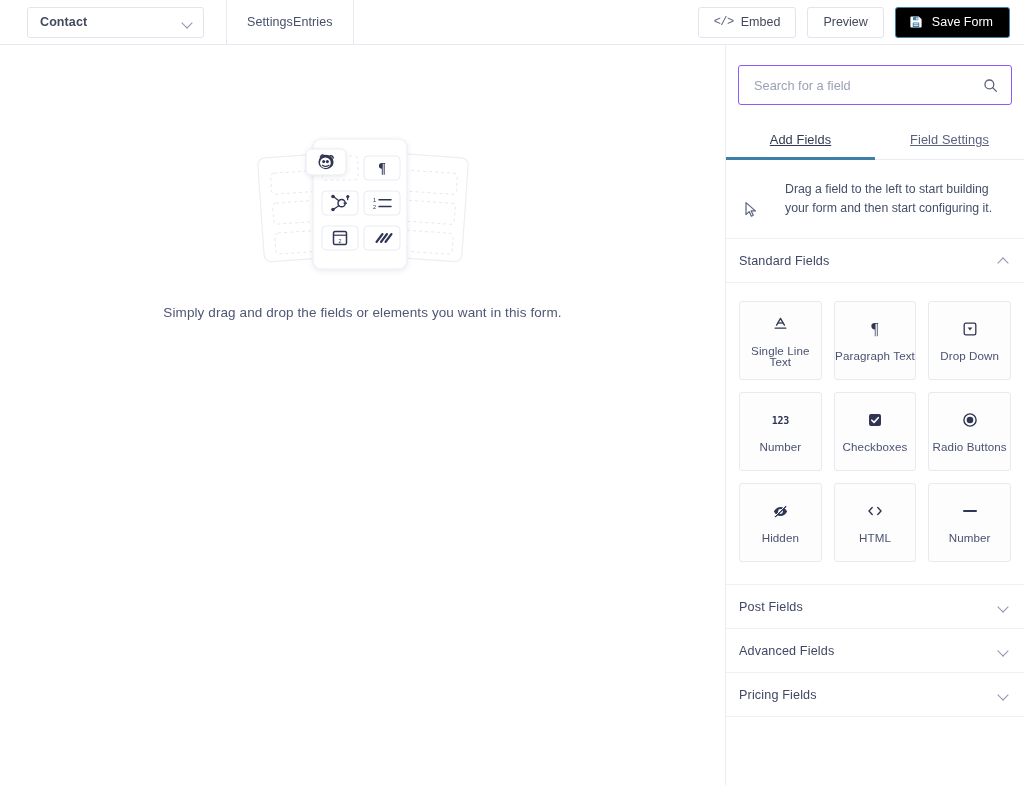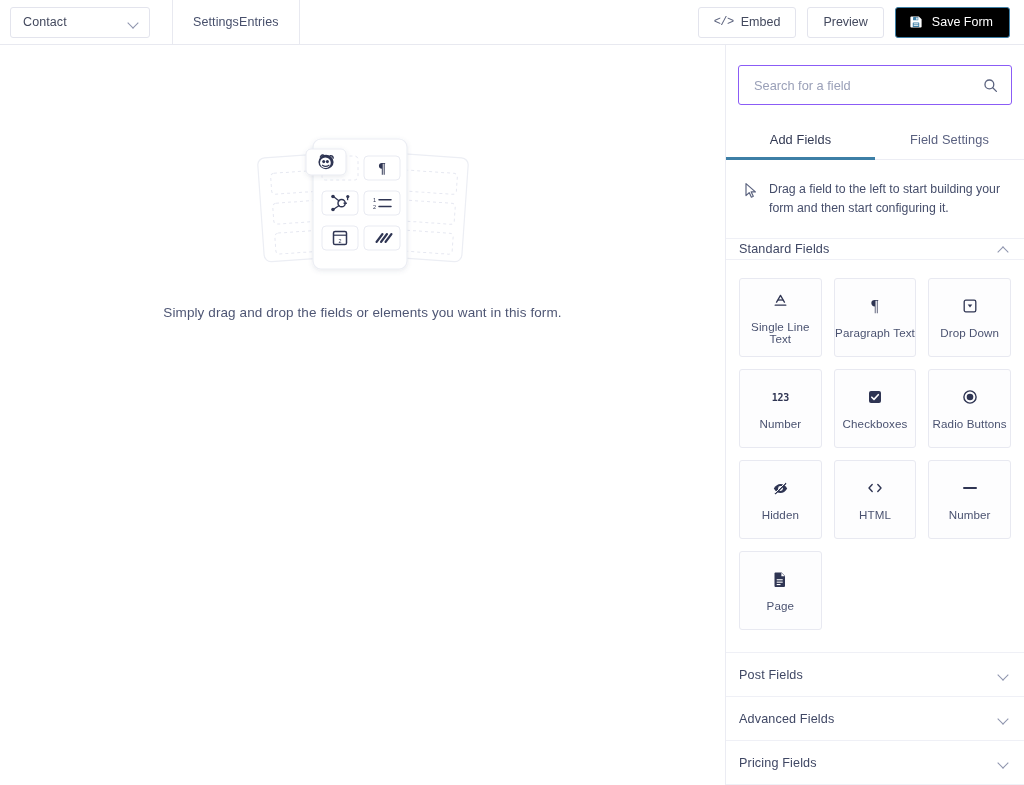--- a/index.html
+++ b/index.html
@@ -36,30 +36,31 @@
     align-items: center;
   }
 
   .topbar-left {
     display: flex;
     align-items: center;
     height: 45px;
   }
 
   .form-select {
-    width: 140px;
+    width: 177px;
     height: 31px;
-    margin-left: 10px;
+    margin-left: 27px;
     border: 1px solid #e3e4ed;
     border-radius: 3px;
     background: #fff;
     display: flex;
     align-items: center;
     padding: 0 10px 0 12px;
     cursor: pointer;
+    font-weight: bold;
   }
   .form-select .sel-label {
     font-size: 12.5px;
     color: #43495e;
     flex: 1;
     letter-spacing: .1px;
   }
   .chev {
     width: 11px; height: 11px;
     position: relative;
@@ -216,37 +217,38 @@
   }
   .tab {
     flex: 1;
     text-align: center;
     font-size: 12.8px;
     color: #5a6180;
     padding: 10px 0 12px 0;
     cursor: pointer;
     position: relative;
     letter-spacing: .1px;
+    text-decoration: underline;
   }
   .tab.active {
     color: #313852;
     font-weight: normal;
   }
   .tab.active::after {
     content: "";
     position: absolute;
     left: 0; right: 0; bottom: -1px;
     height: 3px;
     background: #3d7fa6;
   }
 
   .hint {
     display: flex;
-    align-items: flex-start;
-    gap: 11px;
+    align-items: flex-end;
+    gap: 27px;
     padding: 20px 16px 20px 17px;
     border-bottom: 1px solid #eff0f6;
   }
   .ic-cursor { width: 15px; height: 17px; display:block; margin-top:2px; flex:0 0 auto;}
   .hint-text {
     font-size: 12.3px;
     line-height: 1.55;
     color: #464e6b;
   }
 
@@ -560,32 +562,20 @@
           <span class="clbl">HTML</span>
         </div>
 
         <div class="card">
           <span class="cic">
               <span class="dash-ic"></span>
             </span>
           <span class="clbl">Number</span>
         </div>
 
-        <div class="card">
-          <span class="cic">
-            <svg width="16" height="17" viewBox="0 0 16 17" aria-hidden="true">
-              <path d="M3.4 1.6 H9.6 L13 5.0 V15.0 C13 15.5 12.6 15.9 12.1 15.9 H3.4 C2.9 15.9 2.5 15.5 2.5 15.0 V2.5 C2.5 2.0 2.9 1.6 3.4 1.6 Z" fill="#2f3553"></path>
-              <path d="M9.4 1.8 V5.2 H12.8" fill="#ffffff"></path>
-              <rect x="4.7" y="8.2" width="6" height="1.1" fill="#ffffff"></rect>
-              <rect x="4.7" y="10.6" width="6" height="1.1" fill="#ffffff"></rect>
-              <rect x="4.7" y="13.0" width="3.8" height="1.1" fill="#ffffff"></rect>
-            </svg>
-          </span>
-          <span class="clbl">Page</span>
-        </div>
 
       </div>
 
       <div class="accordion-rest">
         <div class="section-head">
           <span class="st">Post Fields</span>
           <span class="chev"></span>
         </div>
         <div class="section-head">
           <span class="st">Advanced Fields</span>

